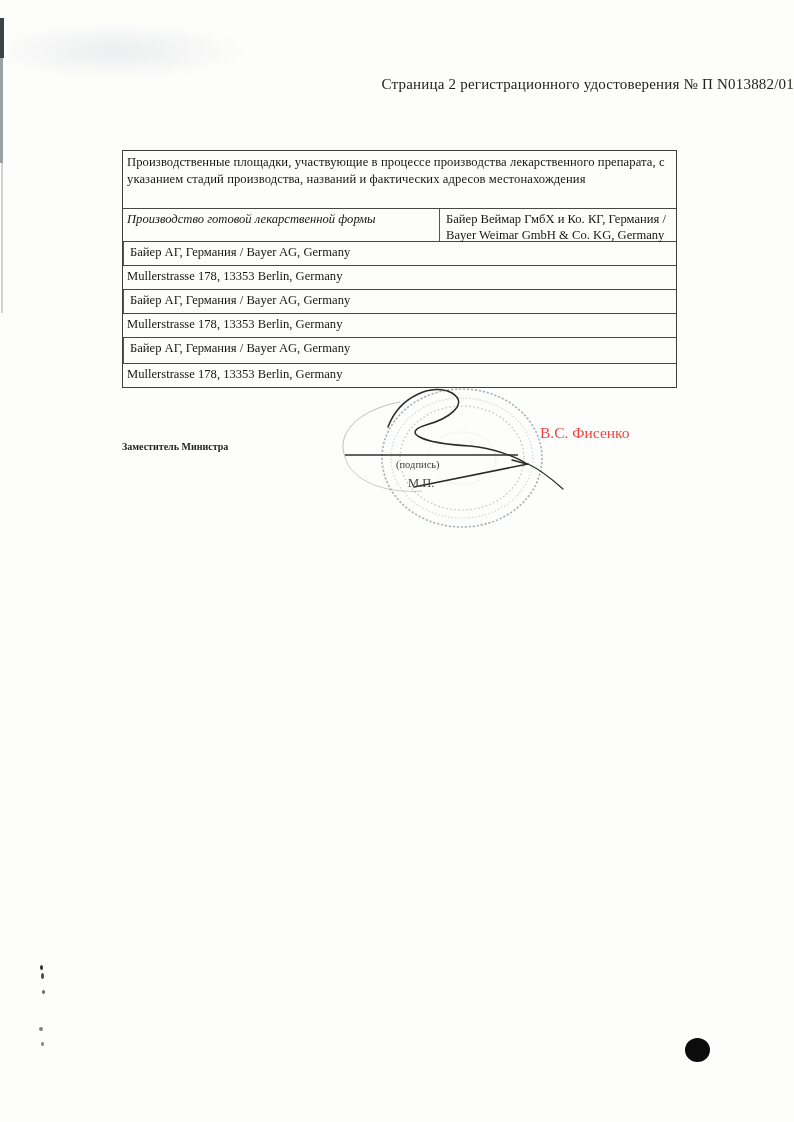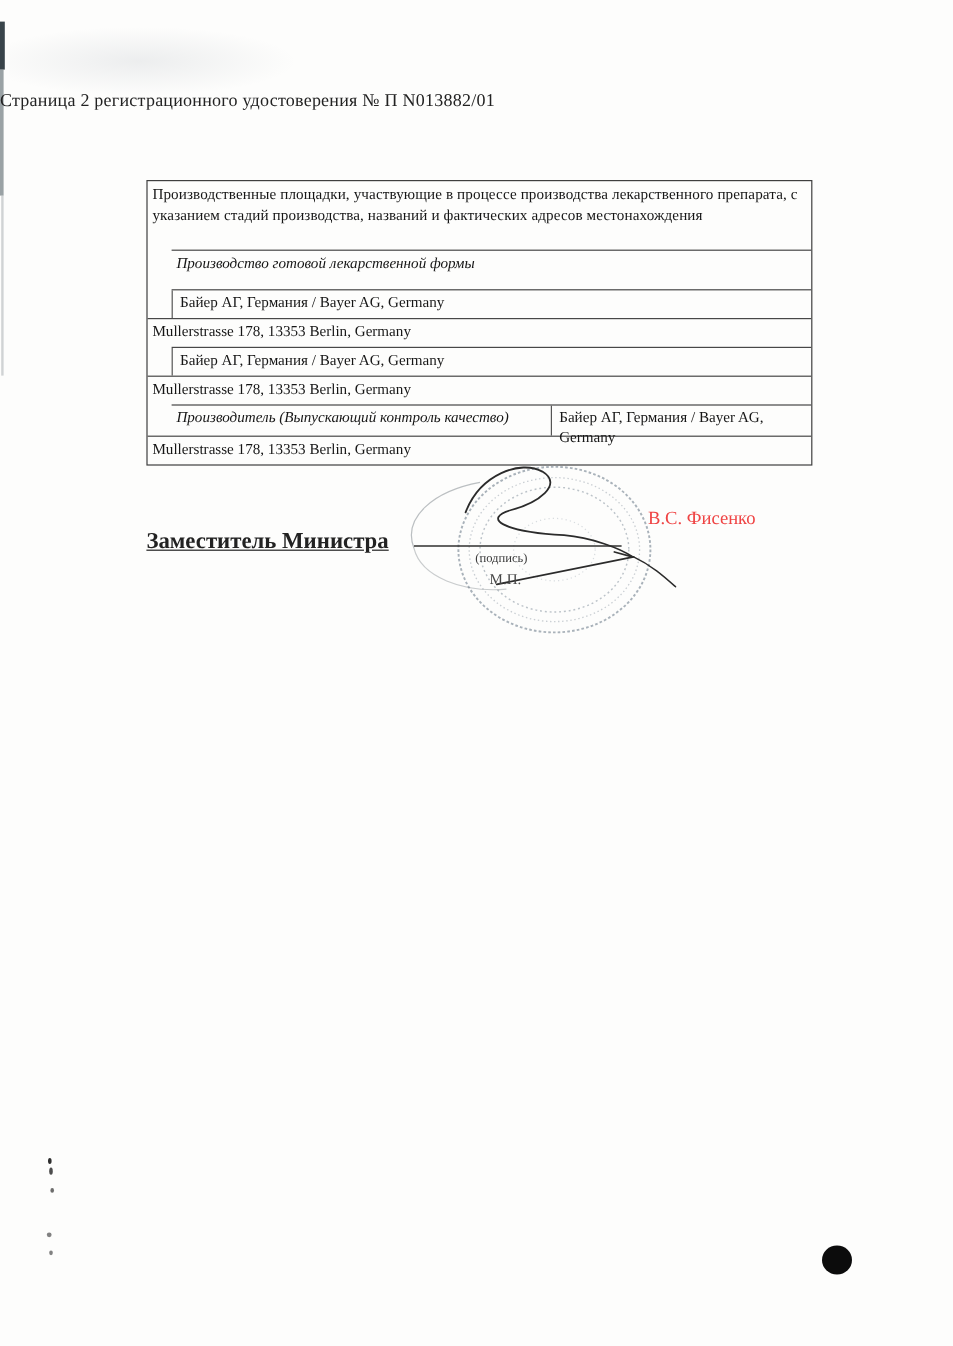--- a/index.html
+++ b/index.html
@@ -4,50 +4,50 @@
 <style>
   html,body{margin:0;padding:0;}
   body{
     width:794px;height:1122px;position:relative;overflow:hidden;
     background:#fdfdfc;
     font-family:"Liberation Serif","DejaVu Serif",serif;
     color:#1b1b1b;
   }
   .page-title{
     position:absolute;top:76px;left:0;width:794px;
-    text-align:left;font-size:15px;letter-spacing:.2px;color:#222;
+    text-align:right;font-size:15px;letter-spacing:.2px;color:#222;
   }
   
   .sites-table{
     position:absolute;left:122px;top:150px;width:555px;
     border:1px solid #3f3f3f;box-sizing:border-box;
     font-size:12.6px;color:#161616;
   }
   .t-header{
     height:57px;box-sizing:border-box;padding:3px 5px 0 4px;
     font-weight:normal;line-height:17px;letter-spacing:.1px;
   }
-  .t-row{display:flex;border-top:1px solid #474747;box-sizing:border-box;margin-left:20px;}
+  .t-row{display:flex;border-top:1px solid #474747;box-sizing:border-box;}
   .t-stage{
     width:316px;box-sizing:border-box;padding:3px 4px 0 4px;
     font-style:italic;
   }
   .t-company{
     flex:1;box-sizing:border-box;padding:3px 4px 0 6px;
     border-left:1px solid #555;line-height:15.5px;
   }
   .t-addr{
     border-top:1px solid #474747;box-sizing:border-box;
     padding:3px 4px 0 4px;
   }
   .h33{height:33px}.h26{height:26px}.h24{height:24px}
   
   .sig-position{
     position:absolute;left:122px;top:441px;
-    font-weight:bold;font-size:19px;color:#222;text-decoration:underline;
+    font-weight:bold;font-size:10px;color:#222;
   }
   .sig-name{
     position:absolute;left:540px;top:424px;
     font-weight:normal;font-size:15.5px;color:#ef4444;
   }
   .stamp-svg{position:absolute;left:330px;top:375px;}
   
   .edge-seg1{position:absolute;left:0;top:18px;width:4px;height:40px;background:#39444a;}
   .edge-seg2{position:absolute;left:0;top:58px;width:3px;height:105px;background:#6f7a80;opacity:.7;}
   .edge-seg3{position:absolute;left:1px;top:163px;width:2px;height:150px;background:#98a0a5;opacity:.45;}
@@ -79,34 +79,34 @@
 <div class="speck sp4"></div>
 <div class="speck sp5"></div>
 
 <div class="page-title">Страница 2 регистрационного удостоверения № П N013882/01</div>
 
 <div class="sites-table">
   <div class="t-header">Производственные площадки, участвующие в процессе производства лекарственного препарата, с указанием стадий производства, названий и фактических адресов местонахождения</div>
 
   <div class="t-row h33">
     <div class="t-stage">Производство готовой лекарственной формы</div>
+    <div class="t-company">Байер Веймар ГмбХ и Ко. КГ, Германия / Bayer Weimar GmbH &amp; Co. KG, Germany</div>
   </div>
 
   <div class="t-row h24">
     <div class="t-company">Байер АГ, Германия / Bayer AG, Germany</div>
   </div>
   <div class="t-addr h24">Mullerstrasse 178, 13353 Berlin, Germany</div>
 
   <div class="t-row h24">
     <div class="t-company">Байер АГ, Германия / Bayer AG, Germany</div>
   </div>
   <div class="t-addr h24">Mullerstrasse 178, 13353 Berlin, Germany</div>
 
   <div class="t-row h26">
-    <div class="t-stage">Производитель (Выпускающий контроль качество)</div>
     <div class="t-company">Байер АГ, Германия / Bayer AG, Germany</div>
   </div>
   <div class="t-addr h24">Mullerstrasse 178, 13353 Berlin, Germany</div>
 </div>
 
 <div class="sig-position">Заместитель Министра</div>
 <div class="sig-name">В.С. Фисенко</div>
 
 <svg class="stamp-svg" width="280" height="170" viewBox="0 0 280 170">
 

